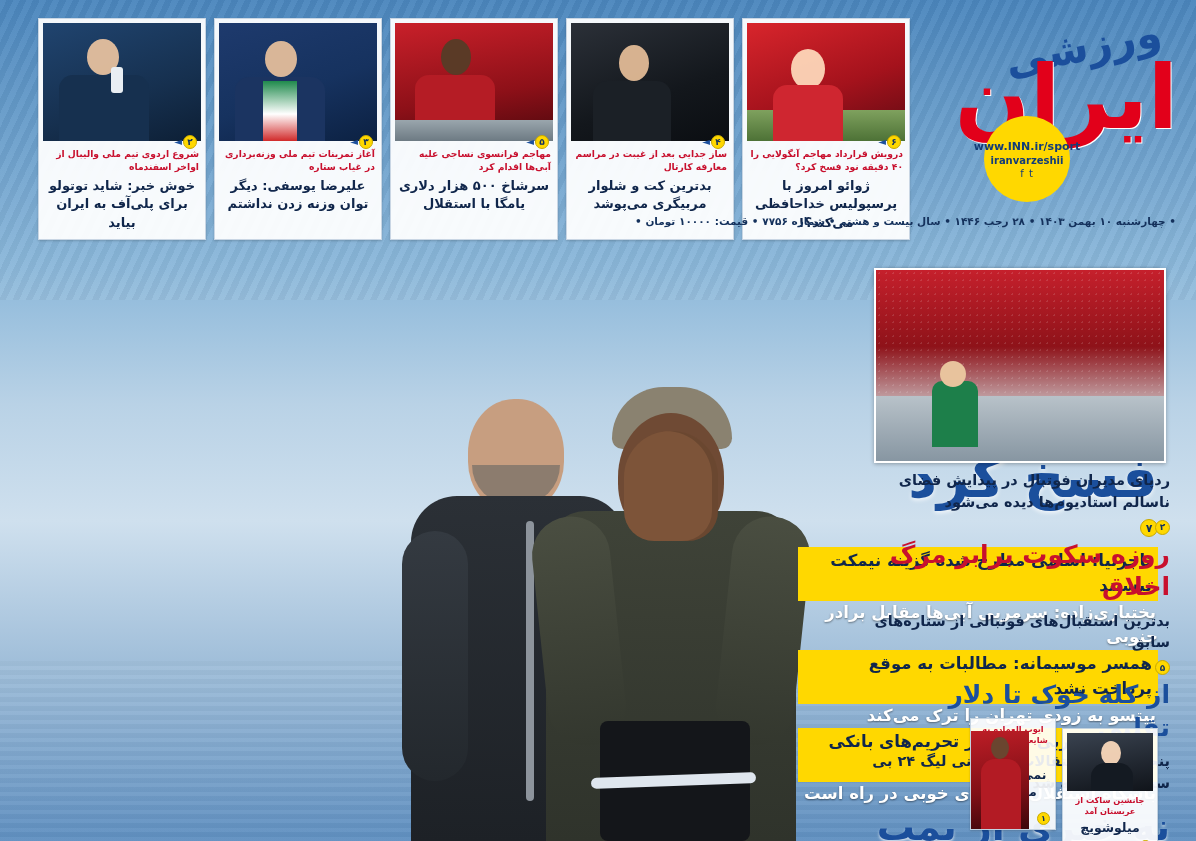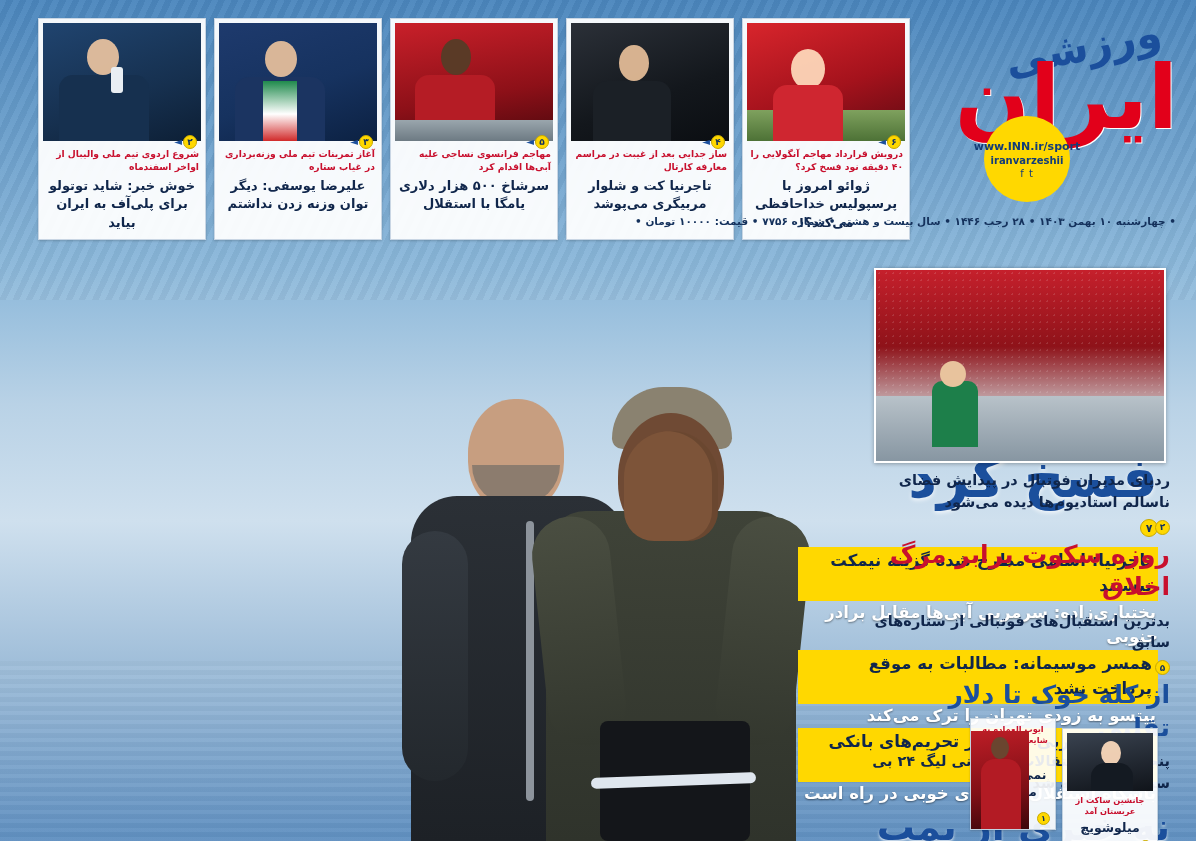--- a/index.html
+++ b/index.html
@@ -288,21 +288,21 @@
     <div class="teaser">
       <div class="photo">
         <div class="ph fill-coach-dark"></div>
         <div class="ph-face" style="width:30px;height:36px;left:48px;top:22px;background:rgba(226,186,150,.95)"></div>
         <div class="ph-body" style="left:22px;top:58px;width:78px;height:62px;background:#1b2026;"></div>
       </div>
       <div class="num">۴</div>
       <div class="arrow">◄</div>
       <div class="txt">
         <div class="kicker">ساز جدایی بعد از غیبت در مراسم معارفه کارتال</div>
-        <div class="head">تاجرنیا کت و شلوار مربیگری می‌پوشد</div>
+        <div class="head">بدترین کت و شلوار مربیگری می‌پوشد</div>
       </div>
     </div>
 
     <div class="teaser">
       <div class="photo">
         <div class="ph fill-player-red"></div>
         <div class="ph-face" style="width:30px;height:36px;left:46px;top:16px;background:#5a3a26"></div>
         <div class="ph-body" style="left:20px;top:52px;width:80px;height:68px;background:#b51c25;"></div>
         <div class="grass" style="height:18%;background:linear-gradient(180deg,#9aa6ad,#6d7a83)"></div>
       </div>

